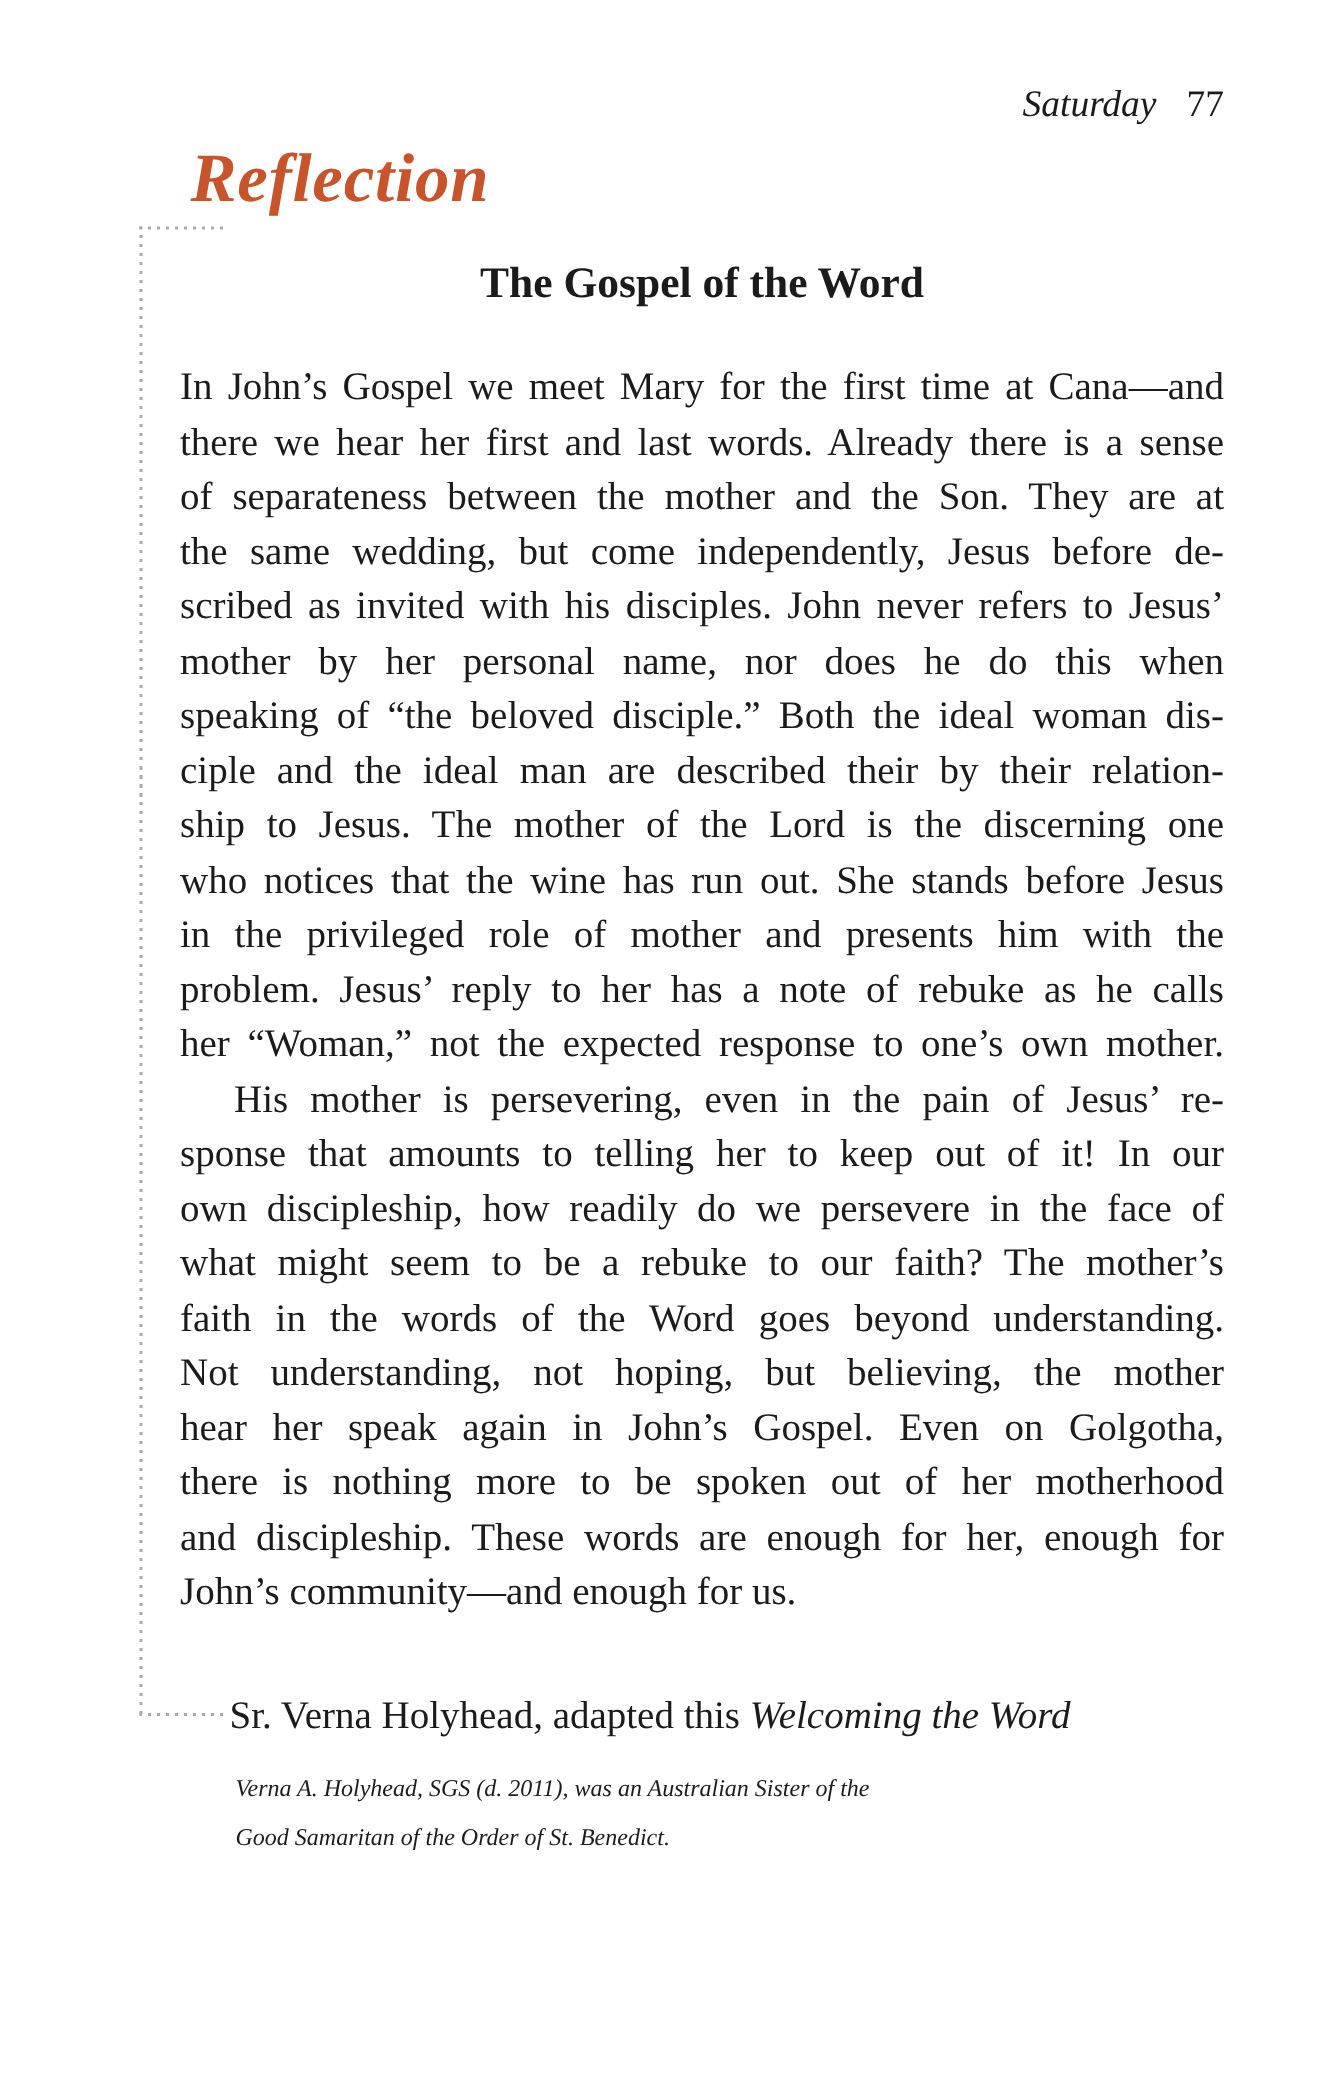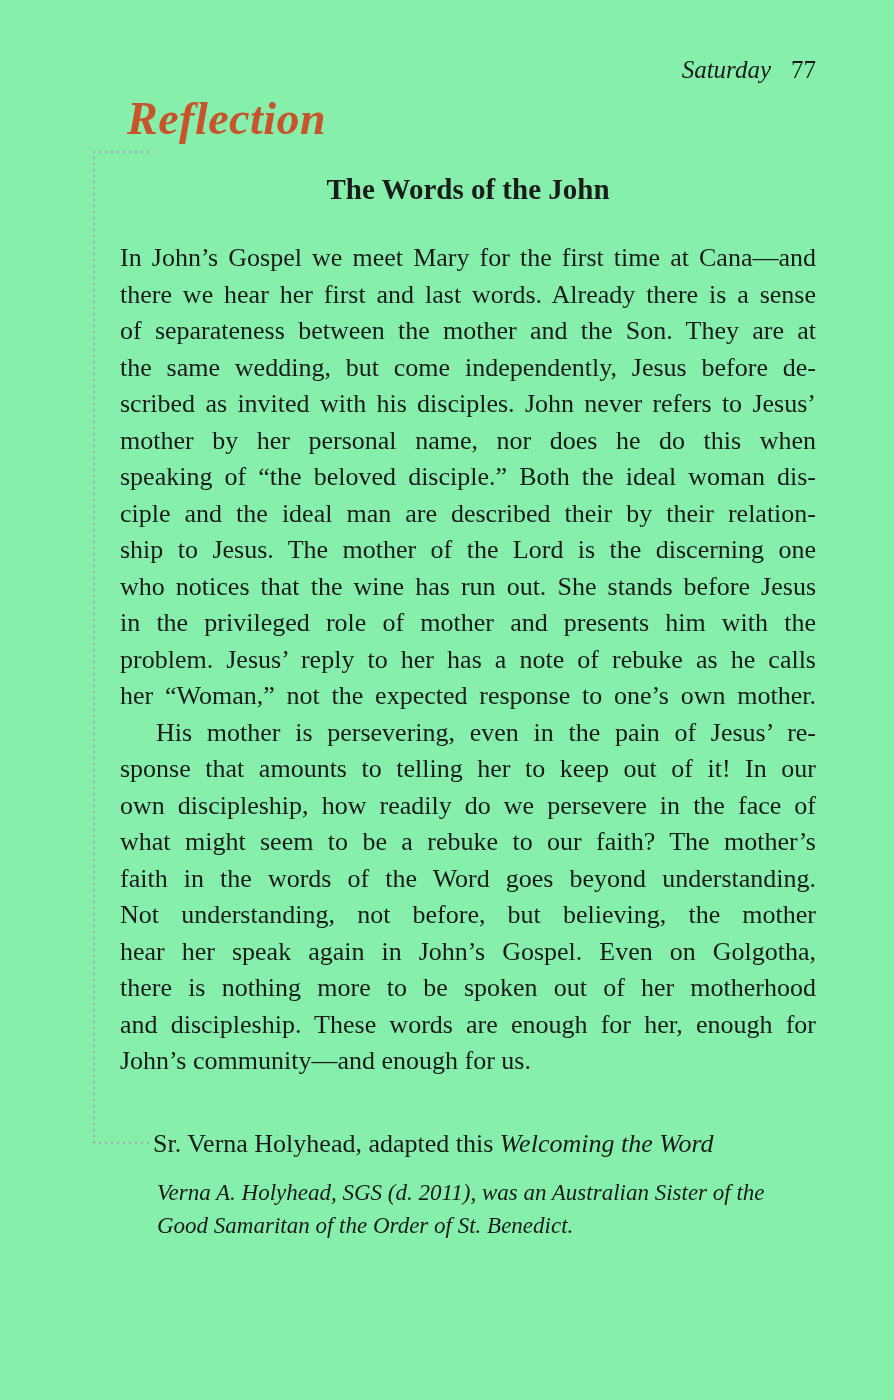--- a/index.html
+++ b/index.html
@@ -101,48 +101,48 @@
     line-height: 36px;
     white-space: nowrap;
   }
   .attribution .src { font-style: italic; }
 
   .bio {
     position: absolute;
     top: 1176px;
     left: 37px;
     width: 660px;
-    font-size: 23px;
+    font-size: 16px;
     font-style: italic;
   }
   .bio .tline {
     line-height: 33px;
     height: 33px;
     text-align: left;
     text-align-last: left;
   }
 </style>
 </head>
 <body>
 
-<div class="page" style="background: #86efac; color: rgb(27, 27, 27);">
+<div class="page" style="background: #ffffff; color: rgb(27, 27, 27);">
 
   <div class="running-head">
     <span class="day">Saturday</span><span class="pagenum">77</span>
   </div>
 
   <div class="section-label" style="color: rgb(200, 84, 44);">Reflection</div>
 
   <div class="dot dot-h dot-top"></div>
   <div class="dot dot-v"></div>
   <div class="dot dot-h dot-bottom"></div>
 
   <div class="content">
 
-    <h1 class="title">The Words of the John</h1>
+    <h1 class="title">The Gospel of the Word</h1>
 
     <div class="paras">
       <div class="para para1 justify-all">
           <div class="tline">In John’s Gospel we meet Mary for the first time at Cana—and</div>
           <div class="tline">there we hear her first and last words. Already there is a sense</div>
           <div class="tline">of separateness between the mother and the Son. They are at</div>
           <div class="tline">the same wedding, but come independently, Jesus before de-</div>
           <div class="tline">scribed as invited with his disciples. John never refers to Jesus’</div>
           <div class="tline">mother by her personal name, nor does he do this when</div>
           <div class="tline">speaking of “the beloved disciple.” Both the ideal woman dis-</div>
@@ -152,21 +152,21 @@
           <div class="tline">in the privileged role of mother and presents him with the</div>
           <div class="tline">problem. Jesus’ reply to her has a note of rebuke as he calls</div>
           <div class="tline">her “Woman,” not the expected response to one’s own mother.</div>
         </div>
       <div class="para para2">
           <div class="tline">His mother is persevering, even in the pain of Jesus’ re-</div>
           <div class="tline">sponse that amounts to telling her to keep out of it! In our</div>
           <div class="tline">own discipleship, how readily do we persevere in the face of</div>
           <div class="tline">what might seem to be a rebuke to our faith? The mother’s</div>
           <div class="tline">faith in the words of the Word goes beyond understanding.</div>
-          <div class="tline">Not understanding, not before, but believing, the mother</div>
+          <div class="tline">Not understanding, not hoping, but believing, the mother</div>
           <div class="tline">hear her speak again in John’s Gospel. Even on Golgotha,</div>
           <div class="tline">there is nothing more to be spoken out of her motherhood</div>
           <div class="tline">and discipleship. These words are enough for her, enough for</div>
           <div class="tline">John’s community—and enough for us.</div>
         </div>
     </div>
 
     <div class="attribution">
       <span>Sr. Verna Holyhead, adapted this </span><span class="src">Welcoming the Word</span>
     </div>

